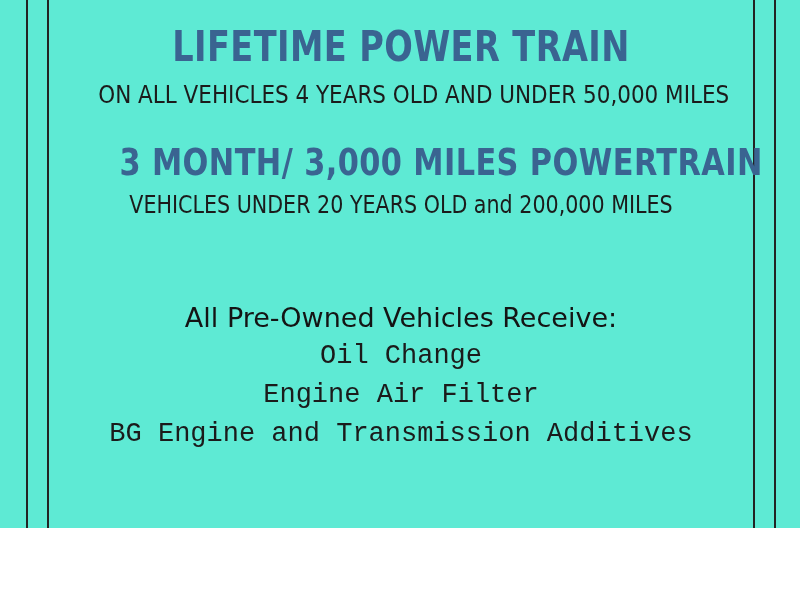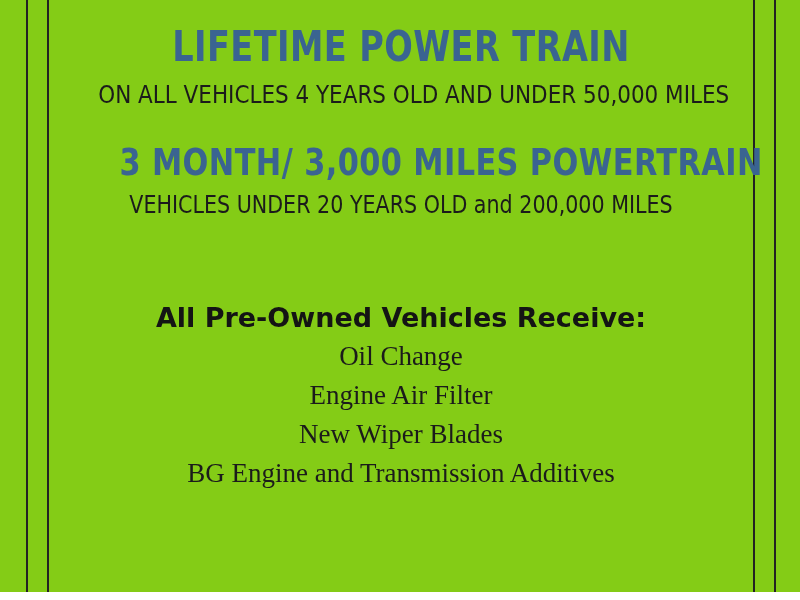--- a/index.html
+++ b/index.html
@@ -13,22 +13,22 @@
     overflow: hidden;
     background: #ffffff;
     font-family: "Liberation Sans", sans-serif;
     position: relative;
   }
 
   #flyer {
     position: absolute;
     left: 0; top: 0;
     width: 800px;
-    height: 592px;
-    background: #84cc16;
+    height: 528px;
+    background: #5eead4;
     overflow: hidden;
   }
 
   
   .rule {
     position: absolute;
     top: 0;
     width: 2px;
     height: 600px;
     background: #232323;
@@ -103,28 +103,28 @@
   
   #services {
     position: absolute;
     left: 0;
     top: 298px;
     width: 100%;
   }
   #services-title {
     color: #141414;
     font-family: "DejaVu Sans", sans-serif;
-    font-weight: bold;
+    font-weight: normal;
     font-size: 27px;
     line-height: 39px;
     white-space: nowrap;
   }
   .service-item {
     color: #1b1b1b;
-    font-family: Liberation Serif, serif;
+    font-family: Liberation Mono, monospace;
     font-weight: normal;
     font-size: 27px;
     line-height: 39px;
     white-space: nowrap;
   }
 </style>
 </head>
 <body>
 
 <div id="flyer">
@@ -142,19 +142,18 @@
 
     <div class="headline" id="hl2">3 MONTH/ 3,000 MILES POWERTRAIN</div>
 
     <div class="subline" id="sub2">VEHICLES UNDER 20 YEARS OLD and 200,000 MILES</div>
 
     <div id="services">
       <div id="services-title">All Pre-Owned Vehicles Receive:</div>
       <div id="services-list">
           <div class="service-item">Oil Change</div>
           <div class="service-item">Engine Air Filter</div>
-          <div class="service-item">New Wiper Blades</div>
           <div class="service-item">BG Engine and Transmission Additives</div>
         </div>
     </div>
 
   </div>
 </div>
 
 </body></html>

